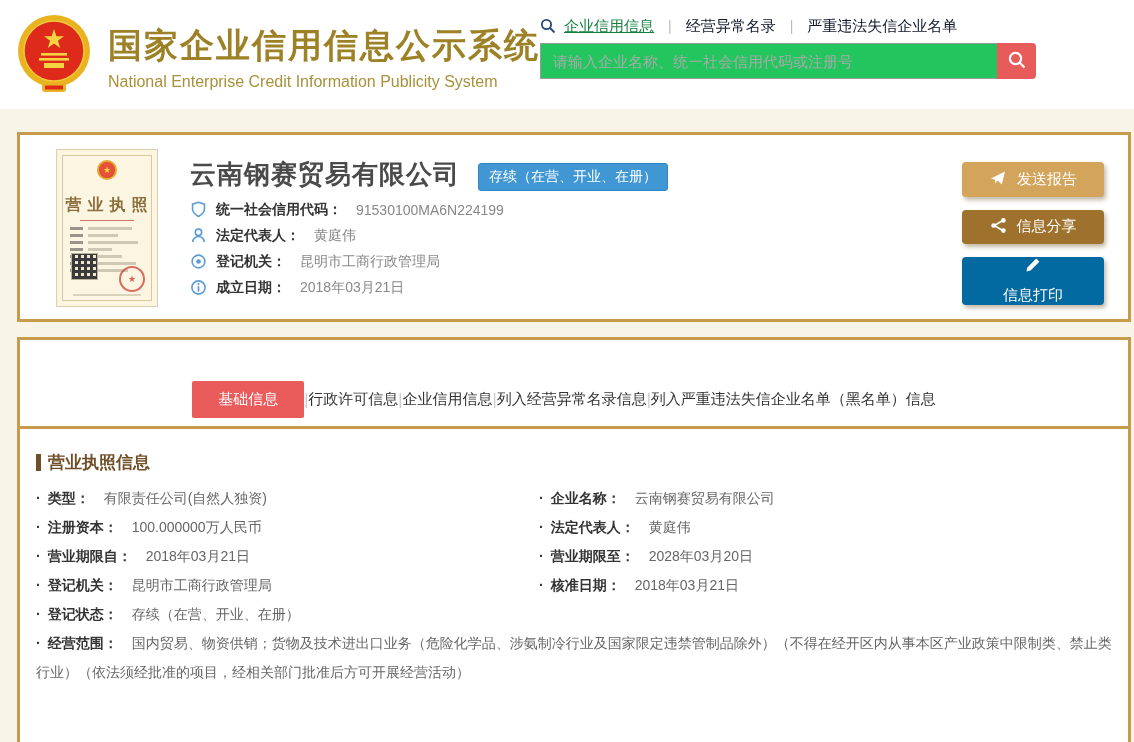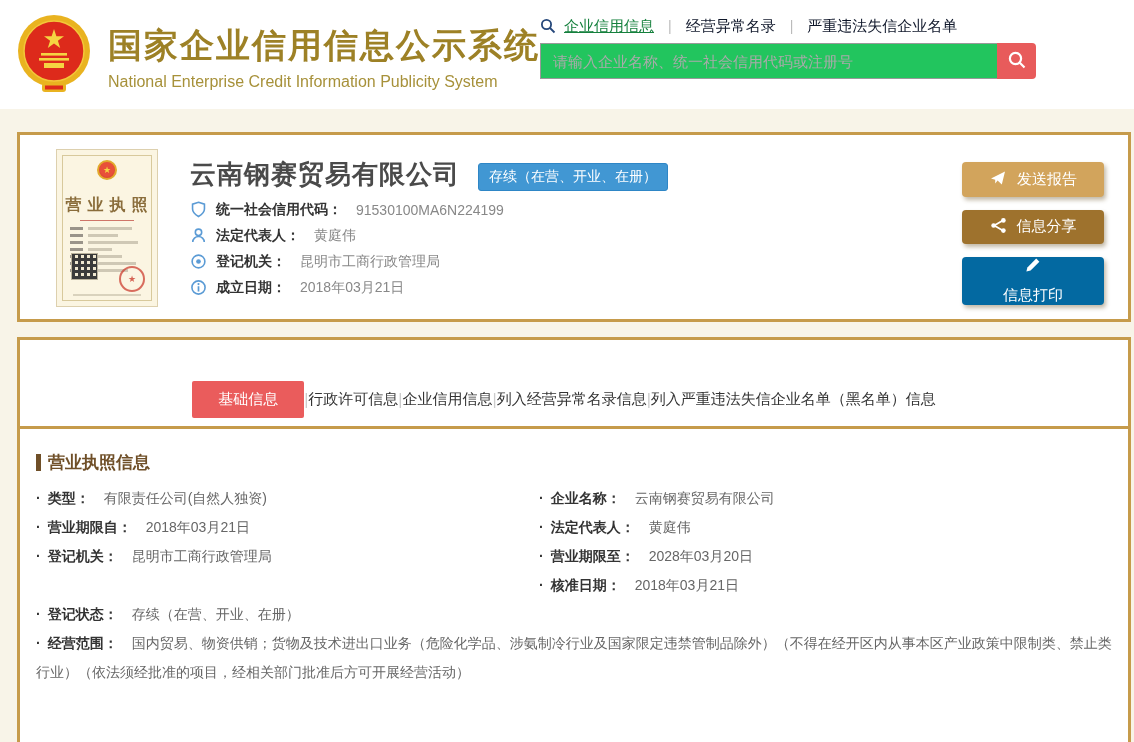--- a/index.html
+++ b/index.html
@@ -288,20 +288,23 @@
         <span class="section-bar"></span>
         <span>营业执照信息</span>
       </div>
 
       <div class="detail-cols">
         <div class="col-left">
           <div class="detail-row">
             <span class="dot"></span><span class="lbl">类型：</span><span class="val">有限责任公司(自然人独资)</span>
           </div>
           <div class="detail-row">
+            <span class="dot"></span><span class="lbl">注册资本：</span><span class="val">100.000000万人民币</span>
+          </div>
+          <div class="detail-row">
             <span class="dot"></span><span class="lbl">营业期限自：</span><span class="val">2018年03月21日</span>
           </div>
           <div class="detail-row">
             <span class="dot"></span><span class="lbl">登记机关：</span><span class="val">昆明市工商行政管理局</span>
           </div>
         </div>
         <div class="col-right">
           <div class="detail-row">
             <span class="dot"></span><span class="lbl">企业名称：</span><span class="val">云南钢赛贸易有限公司</span>
           </div>

